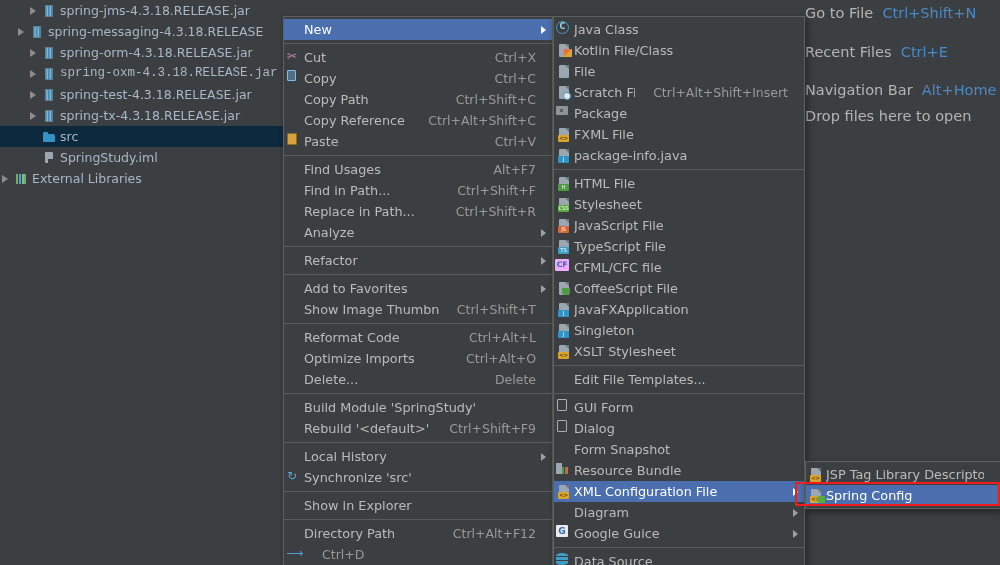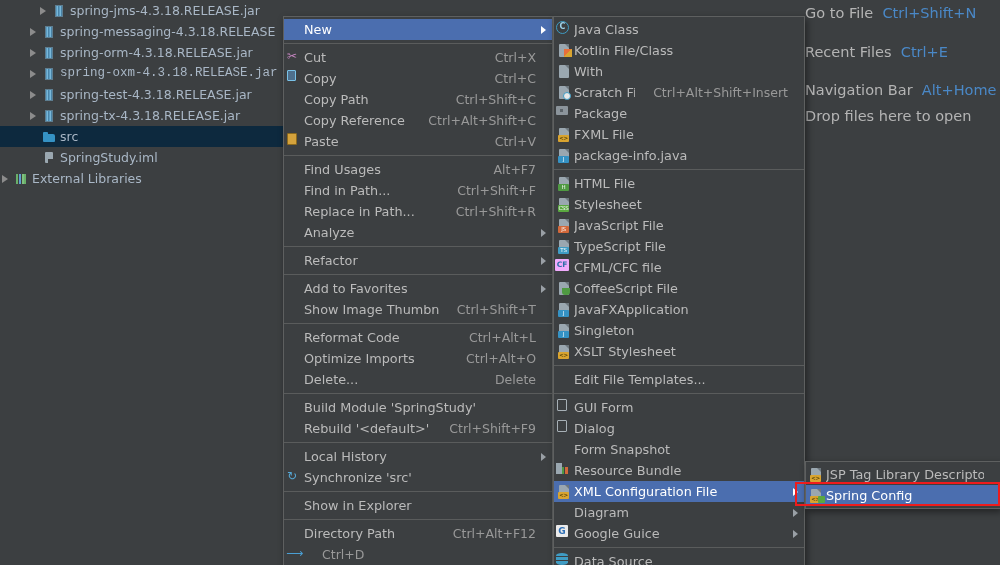--- a/index.html
+++ b/index.html
@@ -431,26 +431,26 @@
     left:5px;bottom:1px;
     width:8px;height:7px;
     background:#4f9a42;
     border-radius:0 0 3px 3px;
   }
 </style>
 </head>
 <body>
 
 <div id="project-tree">
-    <div class="tree-row" style="padding-left: 38px;">
+    <div class="tree-row" style="padding-left: 28px;">
       <span class="tree-arrow has"></span>
       <span class="jar-icon"></span>
       <span class="tree-label">spring-jms-4.3.18.RELEASE.jar</span>
     </div>
-    <div class="tree-row" style="padding-left: 28px;">
+    <div class="tree-row" style="padding-left: 16px;">
       <span class="tree-arrow has"></span>
       <span class="jar-icon"></span>
       <span class="tree-label">spring-messaging-4.3.18.RELEASE</span>
     </div>
     <div class="tree-row" style="padding-left: 28px;">
       <span class="tree-arrow has"></span>
       <span class="jar-icon"></span>
       <span class="tree-label">spring-orm-4.3.18.RELEASE.jar</span>
     </div>
     <div class="tree-row" style="padding-left: 28px; font-family: Liberation Mono, monospace;">
@@ -660,21 +660,21 @@
       </span>
       <span class="mi-label">Kotlin File/Class</span>
       <span class="mi-arrow"></span>
     </div>
     <div class="menu-item">
       <span class="mi-icon">
         <span class="ic">
           <span class="doc"></span>
         </span>
       </span>
-      <span class="mi-label">With</span>
+      <span class="mi-label">File</span>
       <span class="mi-arrow"></span>
     </div>
     <div class="menu-item">
       <span class="mi-icon">
         <span class="ic">
           <span class="doc"></span>
           <span class="clock"></span>
         </span>
       </span>
       <span class="mi-label">Scratch File</span>

